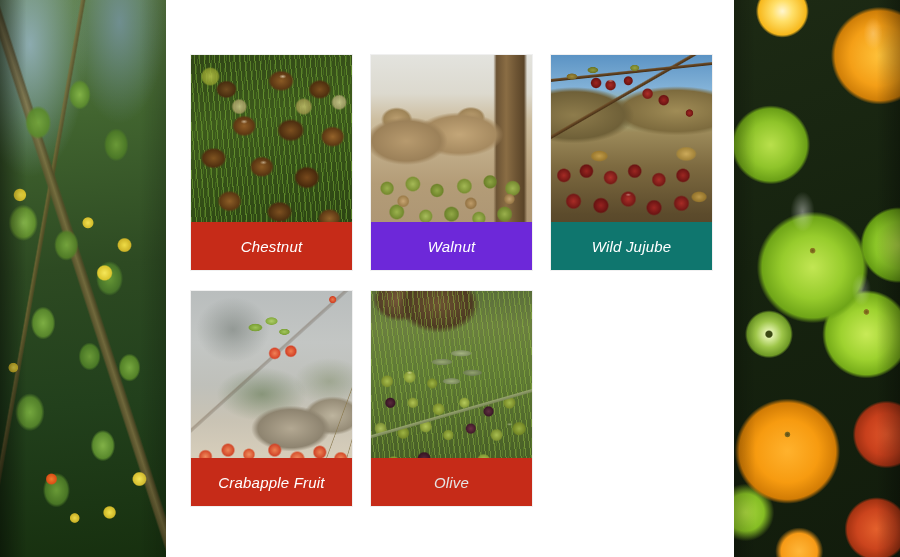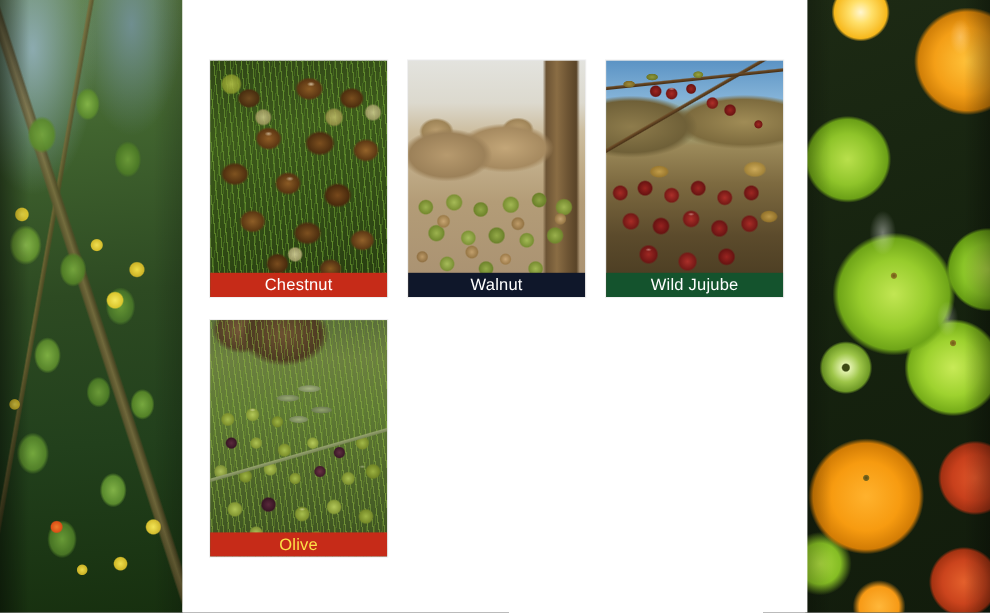--- a/index.html
+++ b/index.html
@@ -174,29 +174,30 @@
     position: absolute;
     left: 0; top: 0; right: 0;
     height: 215px;
     overflow: hidden;
   }
   .card .photo .layer { position: absolute; inset: 0; }
 
   .card .label {
     position: absolute;
     left: 0; right: 0; bottom: 0;
-    height: 22px;
+    height: 48px;
     display: flex;
     align-items: center;
     justify-content: center;
     color: #ffffff;
     font-size: 15px;
     font-weight: normal;
     letter-spacing: .2px;
     z-index: 3;
+    font-style: italic;
   }
 
   
   .c-chestnut .base {
     background: linear-gradient(168deg, #2f4516 0%, #3d5a1c 30%, #324d16 62%, #253a10 100%);
   }
   .c-chestnut .grass {
     background:
       repeating-linear-gradient(84deg, rgba(120,170,55,.55) 0px, rgba(120,170,55,.55) 1px, rgba(0,0,0,0) 1px, rgba(0,0,0,0) 5px),
       repeating-linear-gradient(98deg, rgba(90,140,40,.40) 0px, rgba(90,140,40,.40) 1px, rgba(0,0,0,0) 1px, rgba(0,0,0,0) 7px);
@@ -526,44 +527,56 @@
     </div>
 
     <div class="card c-walnut">
       <div class="photo">
         <div class="layer base"></div>
         <div class="layer trunk"></div>
         <div class="layer sacks"></div>
         <div class="layer hulls"></div>
         <div class="layer shells"></div>
       </div>
-      <div class="label" style="background: #0f172a; color: rgb(255, 255, 255);">Walnut</div>
+      <div class="label" style="background: #6d28d9; color: rgb(255, 255, 255);">Walnut</div>
     </div>
 
 
     <div class="card c-jujube">
       <div class="photo">
         <div class="layer base"></div>
         <div class="layer hills"></div>
         <div class="layer dryleaf"></div>
         <div class="layer branch"></div>
         <div class="layer leaves"></div>
         <div class="layer berries"></div>
         <div class="layer shine"></div>
       </div>
-      <div class="label" style="background: #14532d; color: rgb(255, 255, 255);">Wild Jujube</div>
+      <div class="label" style="background: #0f766e; color: rgb(255, 255, 255);">Wild Jujube</div>
     </div>
 
+    <div class="card c-crab">
+      <div class="photo">
+        <div class="layer base"></div>
+        <div class="layer blur"></div>
+        <div class="layer stone"></div>
+        <div class="layer branch"></div>
+        <div class="layer leaves"></div>
+        <div class="layer stems"></div>
+        <div class="layer apples"></div>
+      </div>
+      <div class="label" style="background: rgb(198, 43, 24); color: rgb(255, 255, 255);">Crabapple Fruit</div>
+    </div>
 
     <div class="card c-olive">
       <div class="photo">
         <div class="layer base"></div>
         <div class="layer trunk"></div>
         <div class="layer grass"></div>
         <div class="layer olives"></div>
         <div class="layer branchleaf"></div>
         <div class="layer shine"></div>
       </div>
-      <div class="label" style="background: rgb(198, 43, 24); color: #fde047;">Olive</div>
+      <div class="label" style="background: rgb(198, 43, 24); color: #e5e5e5;">Olive</div>
     </div>
 
   </div>
 </div>
 
 </body></html>

